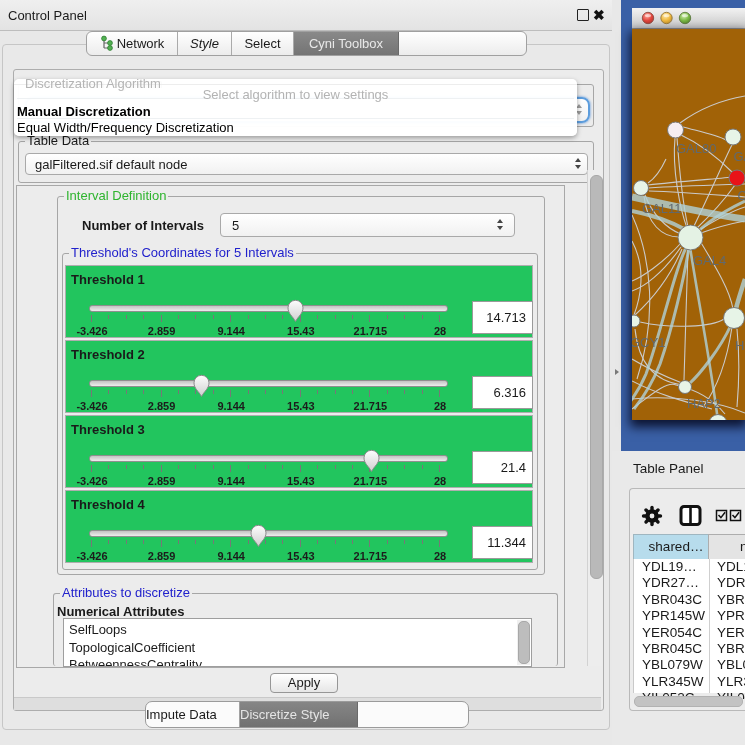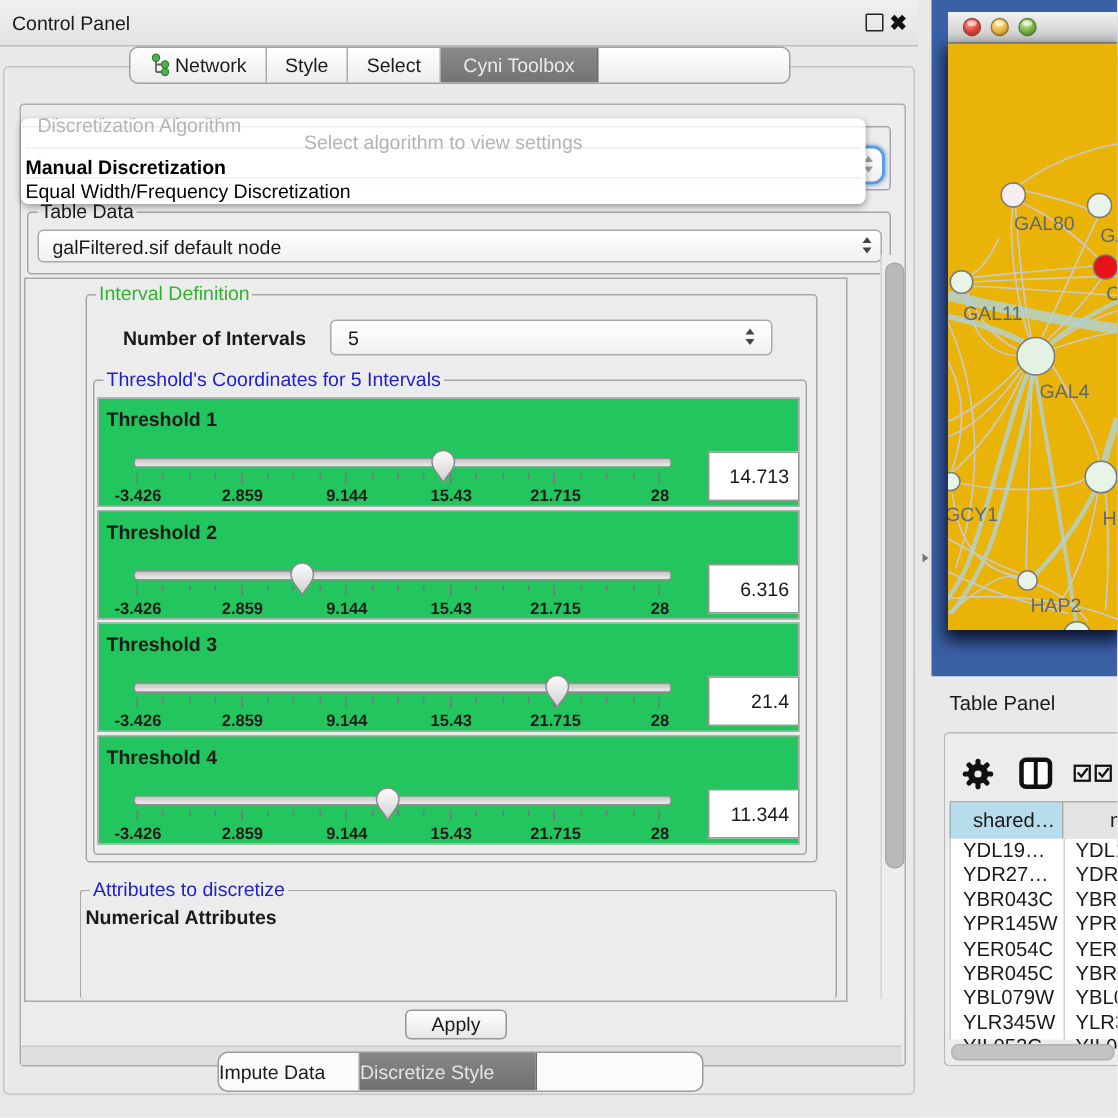--- a/index.html
+++ b/index.html
@@ -14,21 +14,21 @@
 #maxbox{left:577px;top:9px;width:10px;height:10px;border:1.7px solid #222;border-radius:1px;}
 #closex{left:593px;top:7px;font-size:14px;font-weight:bold;color:#111;}
 #leftbg{left:0;top:31px;width:612px;height:714px;background:#e8e8e8;}
 #outerpanel{left:2px;top:44px;width:606px;height:684px;border:1px solid #c6c6c6;border-radius:4px;background:#e9e9e9;}
 #innerpanel{left:13px;top:69px;width:589px;height:640px;border:1px solid #adadad;border-radius:3px;background:#ececec;}
 
 #tabbar{left:86px;top:31px;width:439px;height:23px;border:1px solid #a0a0a0;border-radius:6px;
   background:linear-gradient(#ffffff,#ececec);z-index:30;overflow:hidden;display:flex;}
 .tabseg{height:23px;line-height:23px;text-align:center;border-right:1px solid #aaaaaa;}
 #seg-net{width:90px;}
-#seg-style{width:53px;}
+#seg-style{width:53px;font-style:italic;}
 #seg-select{width:61px;}
 #seg-cyni{width:104px;background:linear-gradient(#898989,#747474);color:#e9e9e9;border-right:1px solid #6a6a6a;}
 #seg-jam{width:129px;border-right:none;}
 
 .group{border:1px solid #a6a6a6;border-radius:3px;}
 .gtitle{position:absolute;top:-8px;left:6px;padding:0 2px;background:#ececec;line-height:14px;}
 
 .combo{position:absolute;background:linear-gradient(#ffffff,#f1f1f1);border:1px solid #a9a9a9;border-radius:4px;}
 .combo .ct{position:absolute;left:9px;top:3px;}
 .arrows{position:absolute;width:9px;}
@@ -57,21 +57,21 @@
 #b3{width:110px;border-right:none;}
 
 #popup{left:14px;top:79px;width:563px;height:57px;background:rgba(255,255,255,0.975);border-radius:5px;
   box-shadow:0 2px 5px rgba(0,0,0,0.35);z-index:50;overflow:hidden;}
 
 #vscroll{left:587px;top:170px;width:14px;height:496px;background:#ededed;border-left:1px solid #d2d2d2;z-index:6;}
 #vthumb{left:1.5px;top:5px;width:11px;height:402px;background:#b9b9b9;border:1px solid #a8a8a8;border-radius:6px;}
 
 #netwin{left:621px;top:0;width:124px;height:451px;background:#3a60a6;}
 #nettitle{left:11px;top:8px;width:113px;height:20px;background:linear-gradient(#f2f2f2,#c9c9c9);border-bottom:1px solid #8f8f8f;}
-#netcanvas{left:11px;top:29px;width:113px;height:391px;background:#eab308;overflow:hidden;box-shadow:0 5px 10px 2px rgba(0,0,20,0.8);}
+#netcanvas{left:11px;top:29px;width:113px;height:391px;background:#a16207;overflow:hidden;box-shadow:0 5px 10px 2px rgba(0,0,20,0.8);}
 #tpbar{left:621px;top:455px;width:124px;height:28px;background:#e9e9e9;}
 #tpanel{left:629px;top:488px;width:116px;height:221px;background:#ececec;border:1px solid #b9b9b9;border-radius:4px 0 0 4px;border-right:none;}
 .trow{position:absolute;left:10px;width:110px;height:16.4px;line-height:16.4px;font-size:13.5px;}
 .c2{position:absolute;left:77px;}
 #divider{left:612px;top:0;width:9px;height:745px;background:#e8e8e8;}
 </style>
 </head>
 <body>
 <div id="root">
 
@@ -300,20 +300,26 @@
       <path d="M8.5,22.5 C5.5,17 1,14.5 1,8.8 A7.5,7.5 0 0 1 16,8.8 C16,14.5 11.5,17 8.5,22.5 Z" fill="url(#tg4)" stroke="#8a8a8a" stroke-width="1"></path>
         </svg>
         <div class="vbox">11.344</div>
       </div>
     </div>
 
   <div class="abs group" style="left:53px;top:593px;width:503px;height:72px;border-bottom:none;">
     <div class="gtitle" style="color:#2121cc;">Attributes to discretize</div>
   </div>
   <div class="abs" style="left:57px;top:604px;font-weight:bold;">Numerical Attributes</div>
+  <div class="abs" style="left:63px;top:618px;width:467px;height:47px;background:#ffffff;border:1px solid #9e9e9e;overflow:hidden;">
+    <div style="padding:2px 0 0 5px;line-height:17.5px;">SelfLoops<br>TopologicalCoefficient<br>BetweennessCentrality</div>
+    <div style="position:absolute;right:1px;top:1px;width:13px;height:45px;background:#f0f0f0;">
+      <div style="position:absolute;left:1px;top:1px;width:10px;height:41px;background:#bdbdbd;border:1px solid #a8a8a8;border-radius:5px;"></div>
+    </div>
+  </div>
 
   <div class="abs" id="botstrip"></div>
   <div class="abs" id="applybtn">Apply</div>
 
   <div class="abs" id="bottabs">
     <div class="bseg" id="b1">Impute Data</div>
     <div class="bseg" id="b2">Discretize Style</div>
   </div>
 
   <div class="abs" id="vscroll">

